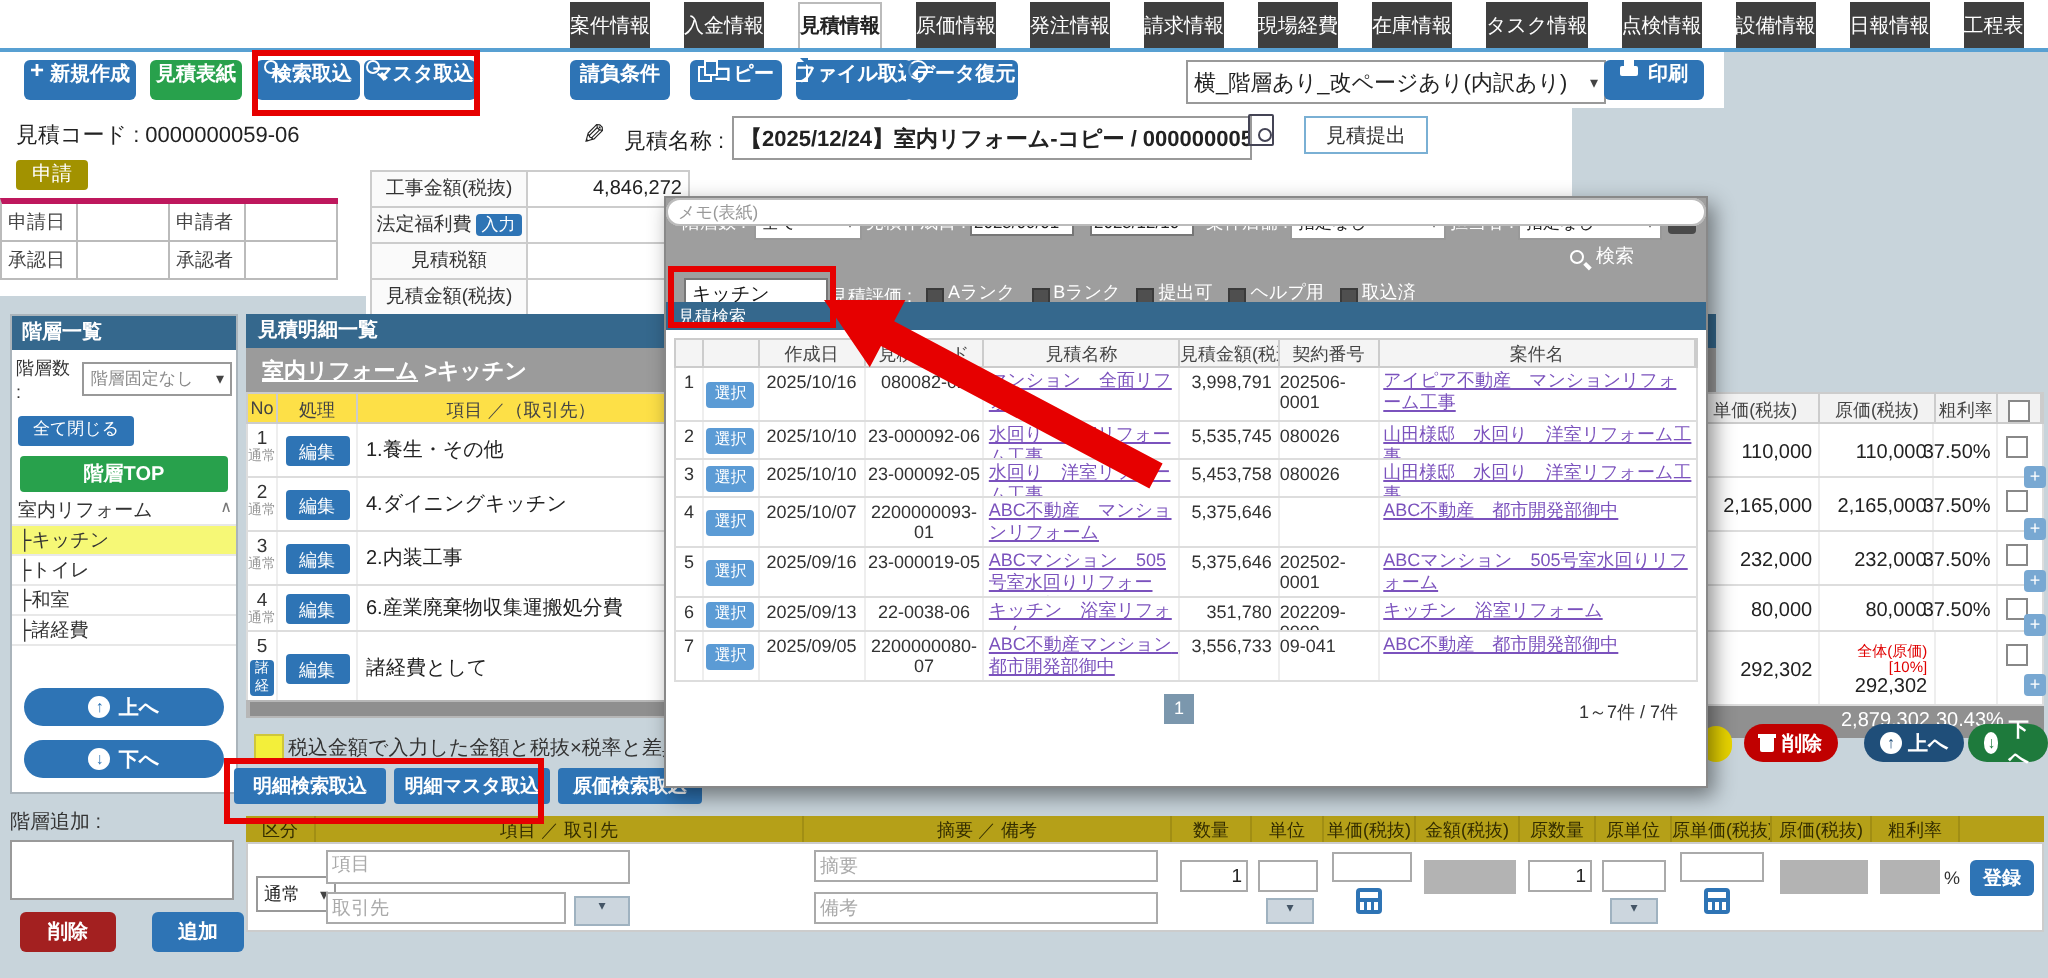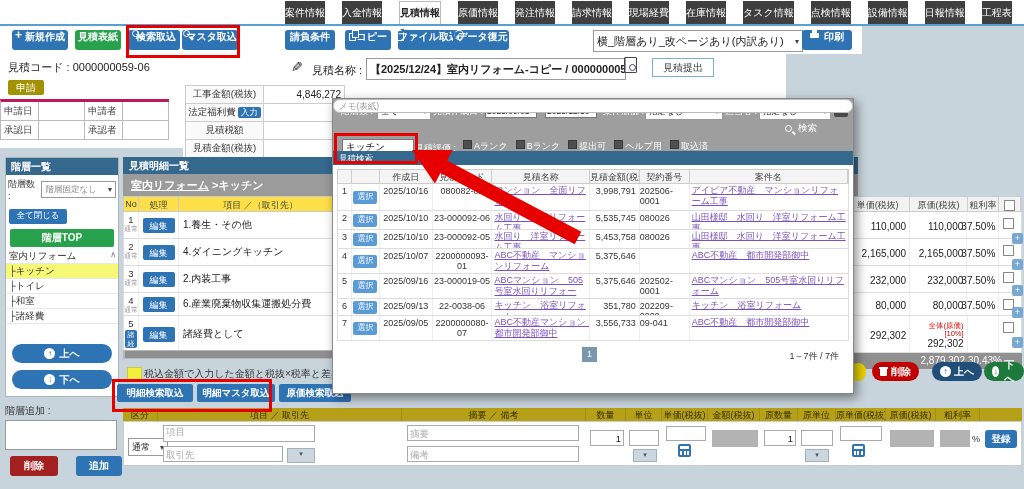--- a/index.html
+++ b/index.html
@@ -158,21 +158,21 @@
   .m-date{position:absolute;height:13px;border:1px solid #777;font-size:8.5px;padding:0 1px;color:#222;box-sizing:content-box;font-family:inherit}
   .m-rin{position:absolute;height:14px;border:1px solid #bbb;border-radius:8px;font-size:8.5px;padding:0 5px;color:#333;box-sizing:border-box;font-family:inherit;width:100%}
   .m-rin::placeholder{color:#999}
   .m-close{position:absolute;right:5px;top:4px;width:14px;height:14px;background:#4a4a4a;color:#fff;border:none;border-radius:2px;font-size:9px;line-height:13px;text-align:center;cursor:pointer;padding:0}
   .m-search{position:absolute;left:452px;top:23px;color:#fff;font-size:9.5px;display:flex;align-items:flex-end;gap:3px;cursor:pointer}
   .ms-ic{position:relative;width:10px;height:10px;display:inline-block}
   .ms-ic::before{content:"";position:absolute;left:0;top:0;width:5px;height:5px;border:1.5px solid #fff;border-radius:50%}
   .ms-ic::after{content:"";position:absolute;left:6.5px;top:6.5px;width:3.5px;height:1.5px;background:#fff;transform:rotate(45deg)}
   .kw-input{position:absolute;left:9px;top:40px;width:64px;height:15px;border:1px solid #777;font-size:9.5px;color:#111;padding:0 3px;font-family:inherit}
   .evals{position:absolute;left:130px;top:41px;display:flex;gap:8px}
-  .ev{display:flex;align-items:flex-start;gap:2px;font-size:9px;color:#fff;cursor:pointer}
+  .ev{display:flex;align-items:flex-end;gap:2px;font-size:9px;color:#fff;cursor:pointer}
   .cbd{display:inline-block;width:7px;height:7px;background:#4f4f4f;border:1px solid #3a3a3a}
   .m-bar{position:absolute;left:0;top:52px;width:100%;height:14px;background:#35688d;color:#fff;font-size:8.5px;line-height:14px;padding-left:6px;box-sizing:border-box}
   .m-table{position:absolute;left:4px;top:70px;width:512px}
   .mh{display:flex;height:15px;background:#f4f4f4;border:1px solid #ccc;box-sizing:border-box}
   .mh div{font-size:9px;color:#444;text-align:center;padding-top:1px;border-right:1px solid #ccc;box-sizing:border-box;white-space:nowrap;overflow:hidden}
   .mrow{display:flex;border:1px solid #ddd;border-top:none;background:#fff}
   .mrow:nth-child(1){height:26px}.mrow:nth-child(2),.mrow:nth-child(3){height:18px}
   .mrow:nth-child(4),.mrow:nth-child(5){height:24px}.mrow:nth-child(6){height:16px}.mrow:nth-child(7){height:24px}
   .mc{box-sizing:border-box;border-right:1px solid #eee;font-size:9px;color:#333;overflow:hidden}
   .w-no{width:14px;text-align:center;padding-top:2px}

